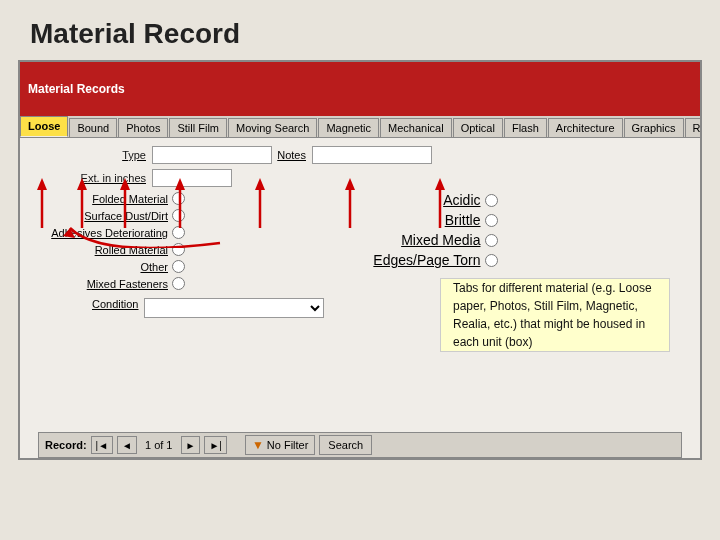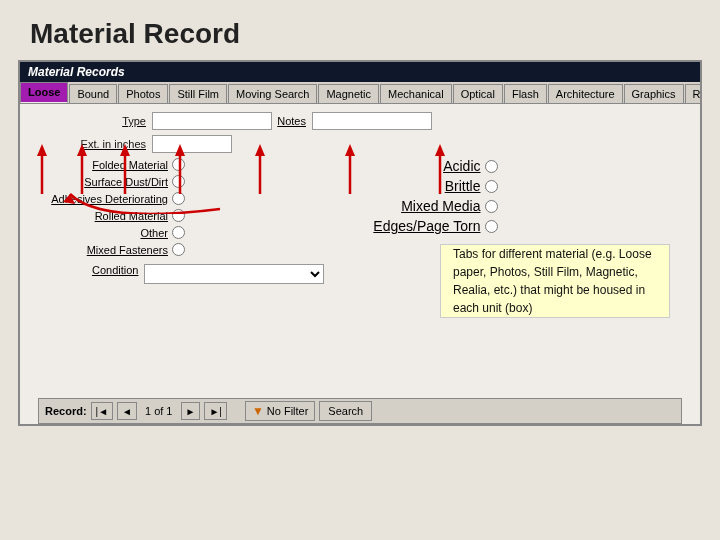--- a/index.html
+++ b/index.html
@@ -27,26 +27,25 @@
     }
 
     .form-window {
       margin: 0 18px;
       border: 2px solid #888;
       background: #f0ede8;
       position: relative;
     }
 
     .window-titlebar {
-      background: #0f172a;
+      background: #b91c1c;
       color: white;
       font-size: 12px;
       font-weight: bold;
-      padding: 3px 8px;
-      font-style: italic;
+      padding: 20px 8px;
     }
 
     .tabs-row {
       display: flex;
       flex-wrap: nowrap;
       background: #d4d0c8;
       border-bottom: 1px solid #888;
       overflow: hidden;
     }
 
@@ -56,21 +55,21 @@
       border: 1px solid #888;
       border-bottom: none;
       background: #d4d0c8;
       cursor: pointer;
       white-space: nowrap;
       margin-right: 1px;
       margin-top: 2px;
     }
 
     .tab.active {
-      background: #a21caf;
+      background: #fde047;
       font-weight: bold;
       border-bottom: 1px solid #f0ede8;
       margin-top: 0;
     }
 
     .form-body {
       padding: 8px 12px 6px 12px;
       min-height: 320px;
       position: relative;
       text-decoration: underline;

